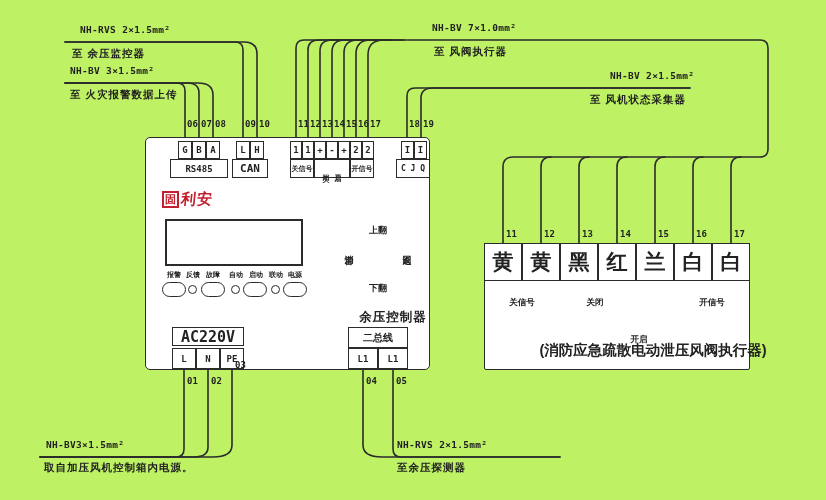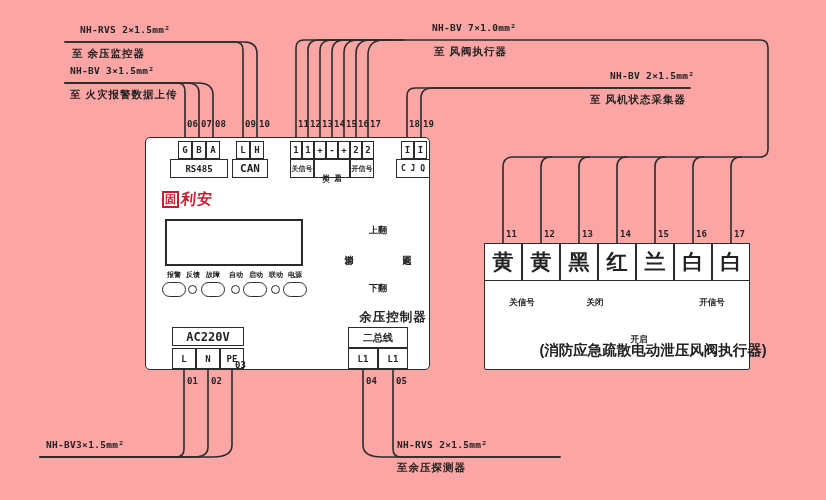--- a/index.html
+++ b/index.html
@@ -1,16 +1,16 @@
 <!DOCTYPE html>
 <html><head>
 <meta charset="utf-8">
 <style>
   html,body{margin:0;padding:0;background:#fff;}
-  #stage{position:relative;width:826px;height:500px;background:#fca5a5;overflow:hidden;
+  #stage{position:relative;width:826px;height:500px;background:#bef264;overflow:hidden;
          font-family:"Liberation Sans","DejaVu Sans",sans-serif;color:#222;}
   #wires{position:absolute;left:0;top:0;z-index:1;}
   .abs{position:absolute;z-index:2;}
   .spec{font-family:"DejaVu Sans Mono",monospace;font-size:9.5px;font-weight:bold;letter-spacing:.3px;white-space:nowrap;}
   .dest{font-size:10.5px;font-weight:bold;white-space:nowrap;letter-spacing:1px;}
   .num{font-family:"DejaVu Sans Mono",monospace;font-size:9px;font-weight:bold;white-space:nowrap;}
   .cell{position:absolute;z-index:2;box-sizing:border-box;border:1.5px solid #2b2b2b;background:#fff;
         display:flex;align-items:center;justify-content:center;
         font-family:"DejaVu Sans Mono",monospace;font-weight:bold;font-size:9px;}
   .glabel{position:absolute;z-index:2;box-sizing:border-box;border:1.5px solid #2b2b2b;background:#fff;
@@ -91,20 +91,21 @@
   <div class="abs spec" style="left:70px;top:65px;">NH-BV 3×1.5mm²</div>
   <div class="abs dest" style="left:70px;top:88px;">至 火灾报警数据上传</div>
 
   <div class="abs spec" style="left:432px;top:22px;">NH-BV 7×1.0mm²</div>
   <div class="abs dest" style="left:434px;top:45px;">至 风阀执行器</div>
 
   <div class="abs spec" style="left:610px;top:70px;">NH-BV 2×1.5mm²</div>
   <div class="abs dest" style="left:590px;top:93px;">至 风机状态采集器</div>
 
   <div class="abs spec" style="left:46px;top:439px;">NH-BV3×1.5mm²</div>
+  <div class="abs dest" style="left:44px;top:461px;">取自加压风机控制箱内电源。</div>
 
   <div class="abs spec" style="left:397px;top:439px;">NH-RVS 2×1.5mm²</div>
   <div class="abs dest" style="left:397px;top:449px;margin-top:12px;">至余压探测器</div>
 
   <div class="box" style="left:145px;top:137px;width:285px;height:233px;"></div>
 
   <span class="abs num" style="left:187px;top:119px;text-align:center;">06</span>
   <span class="abs num" style="left:201px;top:119px;">07</span>
   <span class="abs num" style="left:215px;top:119px;">08</span>
   <span class="abs num" style="left:245px;top:119px;">09</span>
@@ -169,21 +170,21 @@
   <div class="dot" style="left:271px;top:285px;"></div>
   <div class="oval" style="left:283px;top:282px;"></div>
 
   <div class="abs navlbl" style="left:360px;top:224px;width:36px;z-index:3;">上翻</div>
   <div class="abs navlbl" style="left:360px;top:282px;width:36px;z-index:3;">下翻</div>
   <div class="abs navv" style="left:344px;top:248px;z-index:3;">消音</div>
   <div class="abs navv" style="left:402px;top:248px;z-index:3;">返回</div>
 
   <div class="abs ctr" style="left:345px;top:309px;width:96px;font-size:12.5px;font-weight:bold;letter-spacing:1px;">余压控制器</div>
 
-  <div class="glabel" style="left:172px;top:327px;width:72px;height:19px;font-family:'DejaVu Sans Mono',monospace;font-size:12px;">AC220V</div>
+  <div class="glabel" style="left:172px;top:327px;width:72px;height:19px;font-family:'DejaVu Sans Mono',monospace;font-size:15px;">AC220V</div>
   <div class="cell" style="left:172px;top:348px;width:24px;height:21px;">L</div>
   <div class="cell" style="left:196px;top:348px;width:24px;height:21px;">N</div>
   <div class="cell" style="left:220px;top:348px;width:24px;height:21px;">PE</div>
 
   <div class="glabel" style="left:348px;top:327px;width:60px;height:21px;font-size:10px;">二总线</div>
   <div class="cell" style="left:348px;top:348px;width:30px;height:21px;">L1</div>
   <div class="cell" style="left:378px;top:348px;width:30px;height:21px;">L1</div>
 
   <span class="abs num" style="left:187px;top:376px;">01</span>
   <span class="abs num" style="left:211px;top:376px;">02</span>

